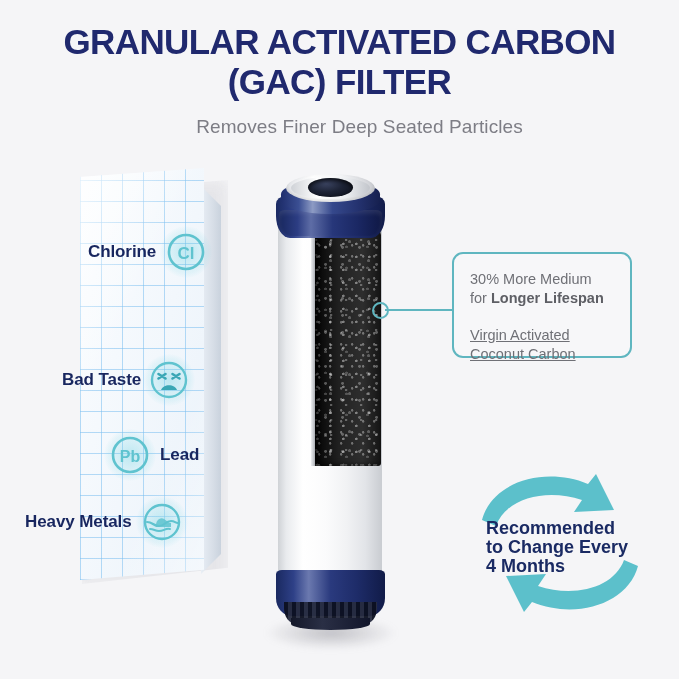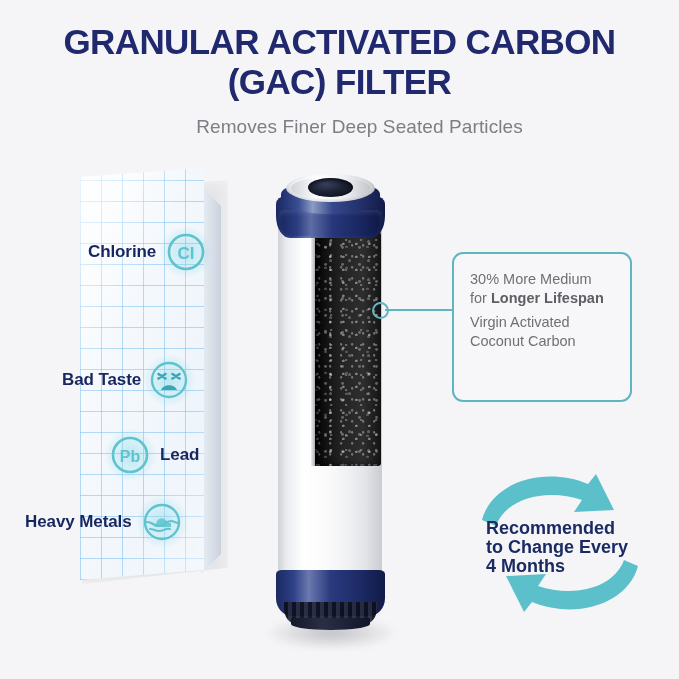--- a/index.html
+++ b/index.html
@@ -155,30 +155,30 @@
     opacity: .95;
   }
   .cap-bot-foot {
     position: absolute; left: 33px; top: 452px; width: 79px; height: 12px;
     border-radius: 0 0 50% 50%;
     background: linear-gradient(90deg, #141829 0%, #2a2f45 40%, #11152a 100%);
   }
 
   
   .callout {
-    position: absolute; left: 452px; top: 252px; width: 180px; height: 150px;
+    position: absolute; left: 452px; top: 252px; width: 180px; height: 106px;
     background: #f7f7f9; border: 2px solid #5fb6c0; border-radius: 11px;
     padding: 16px 14px 0 16px;
   }
   .callout p {
     font-size: 14.5px; line-height: 19px; color: #6f7076;
     font-family: "Liberation Sans", sans-serif;
   }
   .callout .strong { font-weight: 700; color: #5e5f65; }
-  .callout .p2 { margin-top: 5px; }
+  .callout .p2 { margin-top: 18px; text-decoration: underline; }
   .leader-line {
     position: absolute; left: 385px; top: 309px; width: 69px; height: 2px;
     background: #5fb6c0;
   }
   .leader-dot {
     position: absolute; left: 372px; top: 302px; width: 17px; height: 17px;
     border: 2.5px solid #5fb6c0; border-radius: 50%; background: transparent;
   }
 
   

